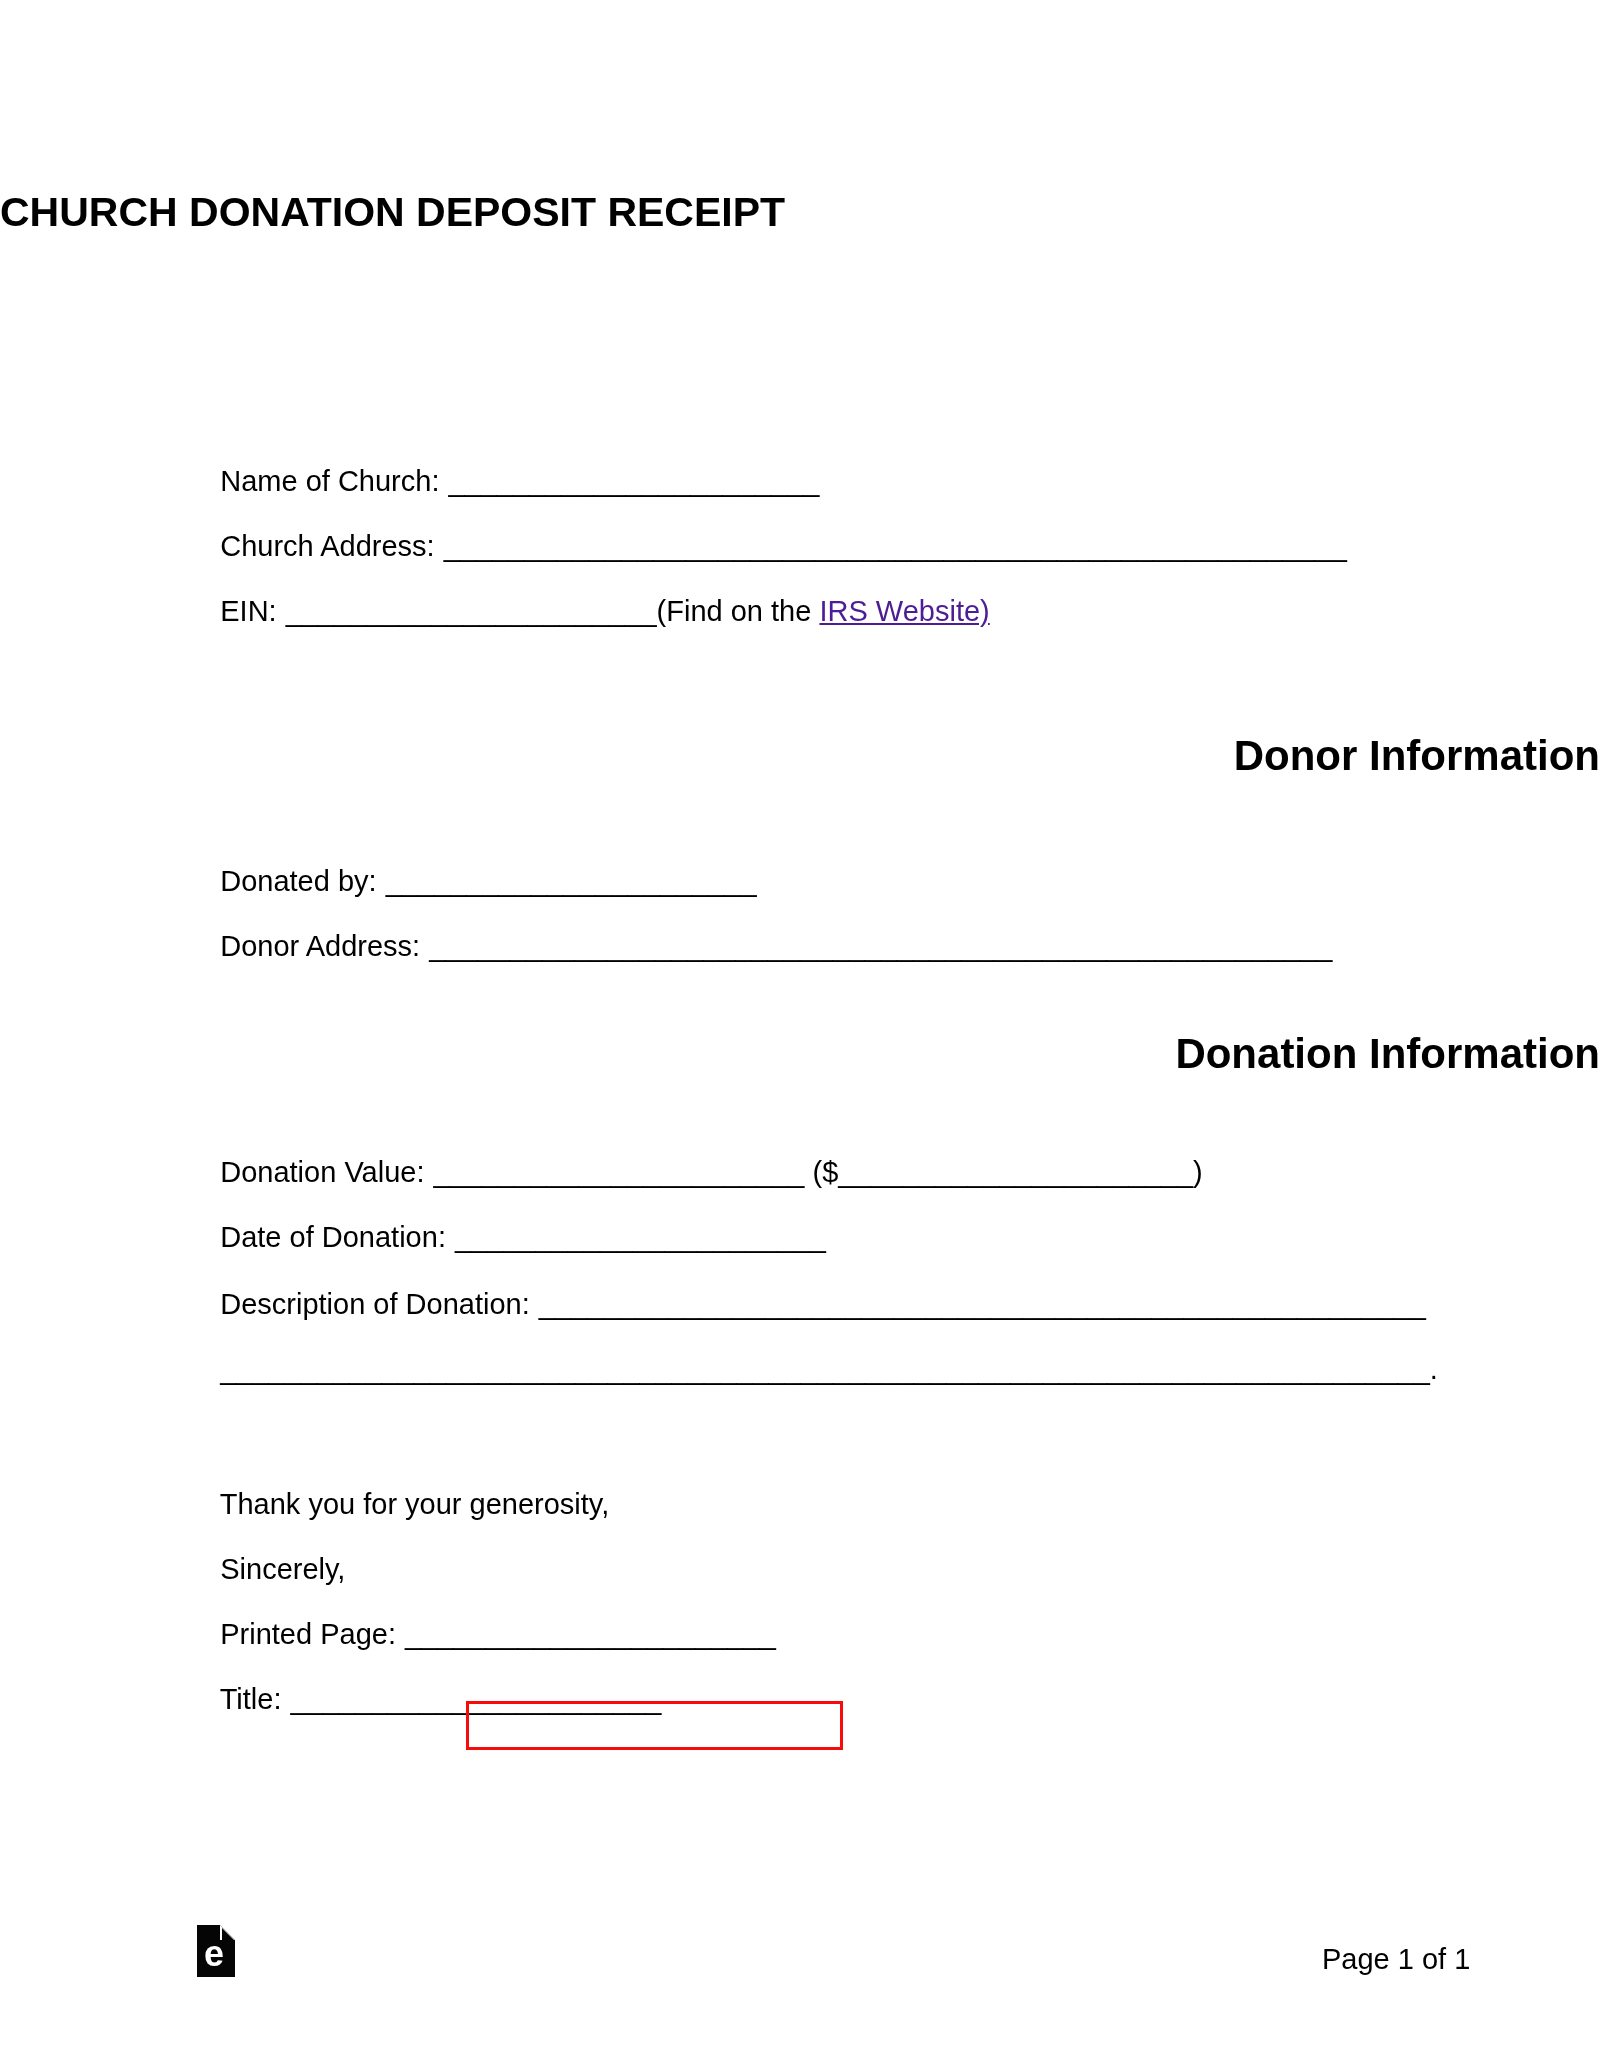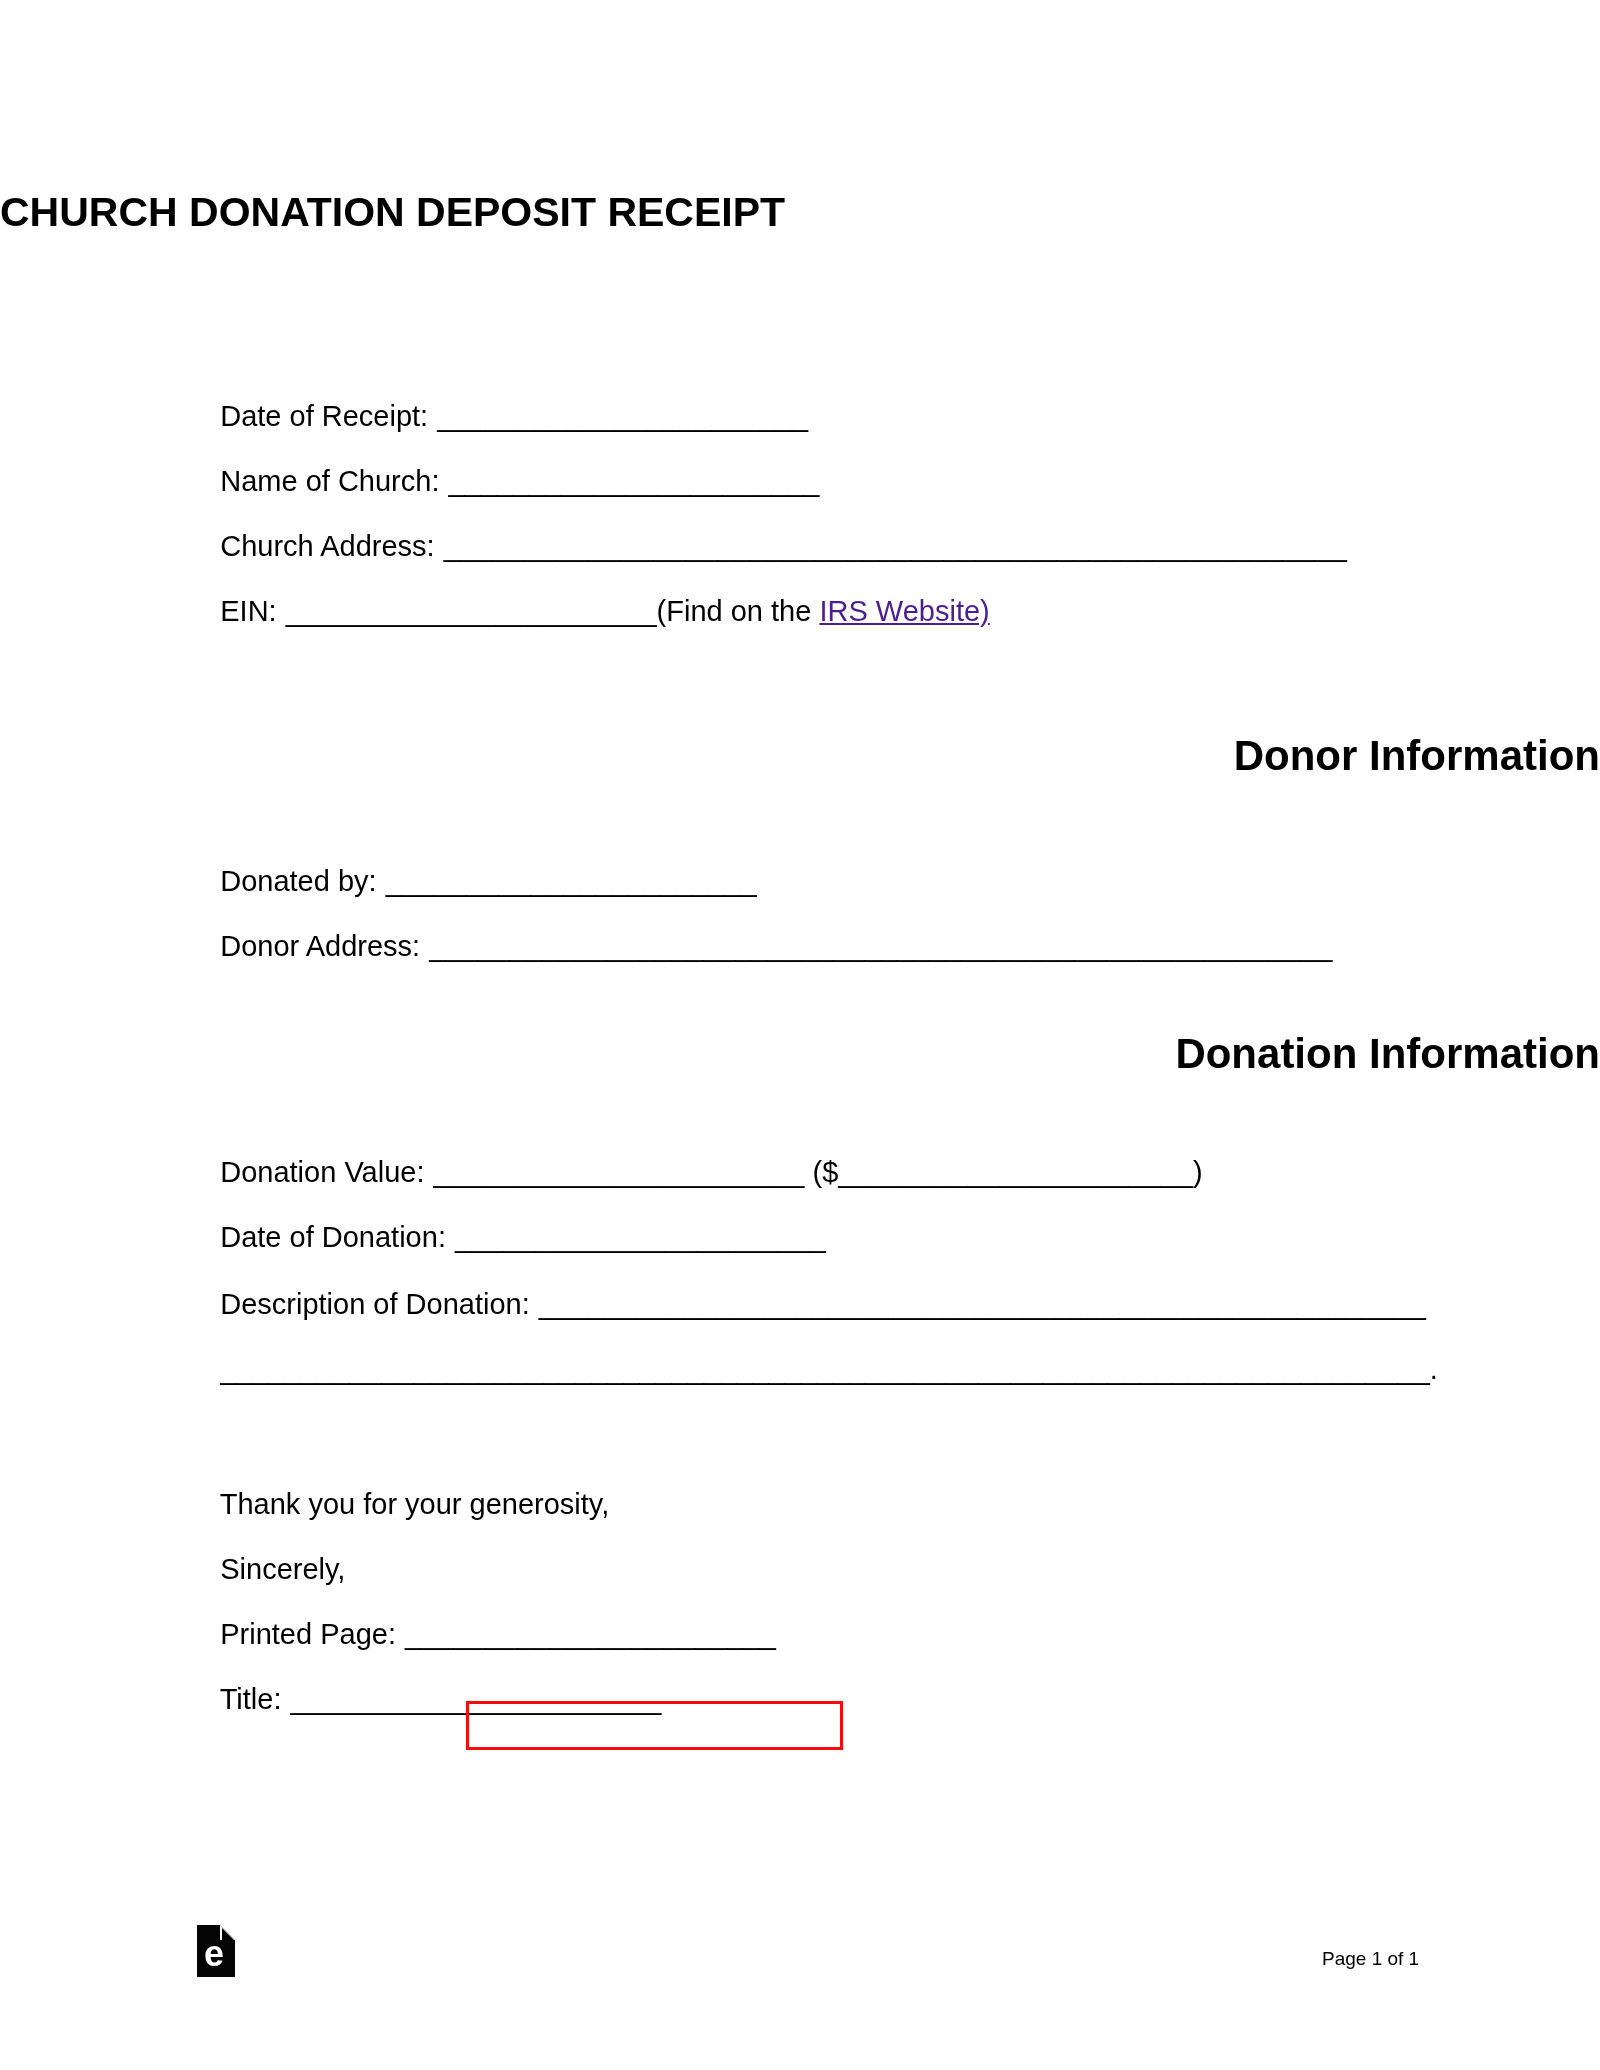--- a/index.html
+++ b/index.html
@@ -51,35 +51,32 @@
     background: transparent;
   }
   .footer-logo {
     position: absolute;
     left: 197px; top: 1925px;
     width: 38px; height: 52px;
   }
   .page-number {
     position: absolute;
     left: 1322px; top: 1942px;
-    font-size: 19px;
+    font-size: 29px;
     line-height: 34px;
     white-space: pre;
   }
 </style>
 </head>
 <body>
 
 <div class="page">
 
   <div class="doc-title">CHURCH DONATION DEPOSIT RECEIPT</div>
 
-  <div class="row" style="top:365px">
-    <span class="label">Date of Receipt:</span><span class="blank">_______________________</span>
-  </div>
 
   <div class="row" style="top:430px">
     <span class="label">Name of Church:</span><span class="blank">_______________________</span>
   </div>
 
   <div class="row" style="top:495px">
     <span class="label">Church Address:</span><span class="blank">________________________________________________________</span>
   </div>
 
   <div class="row" style="top:560px">

